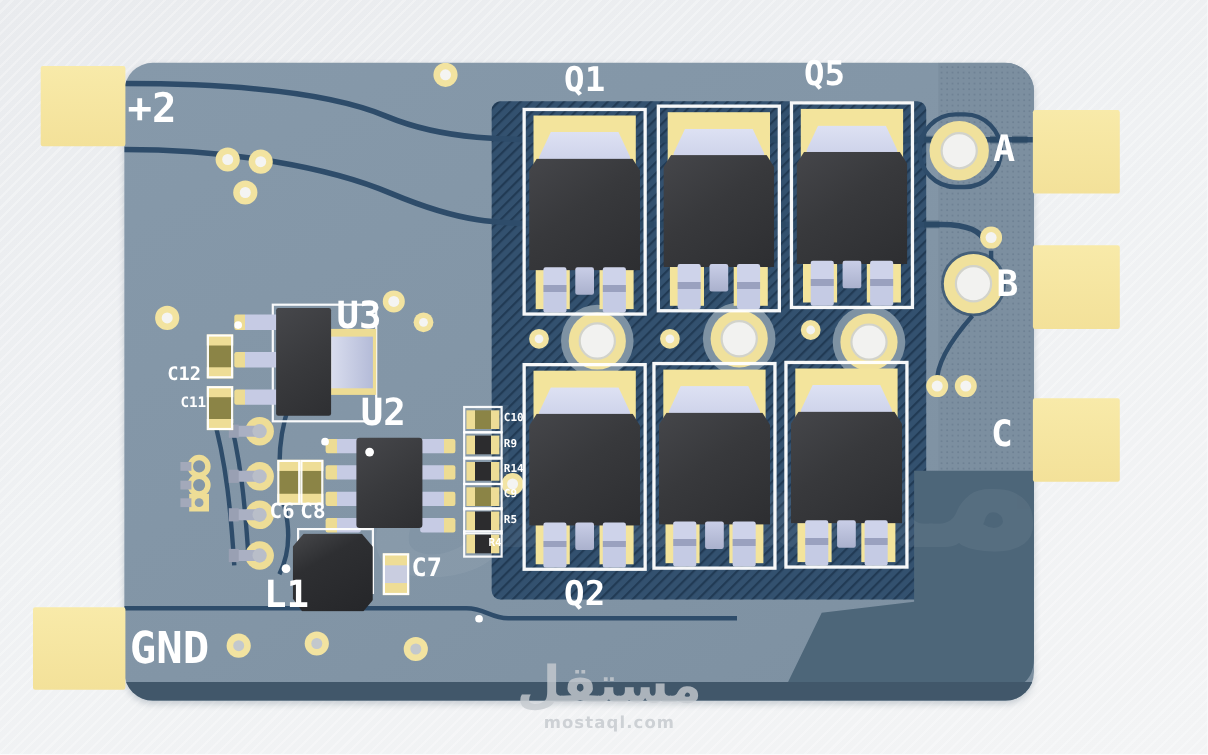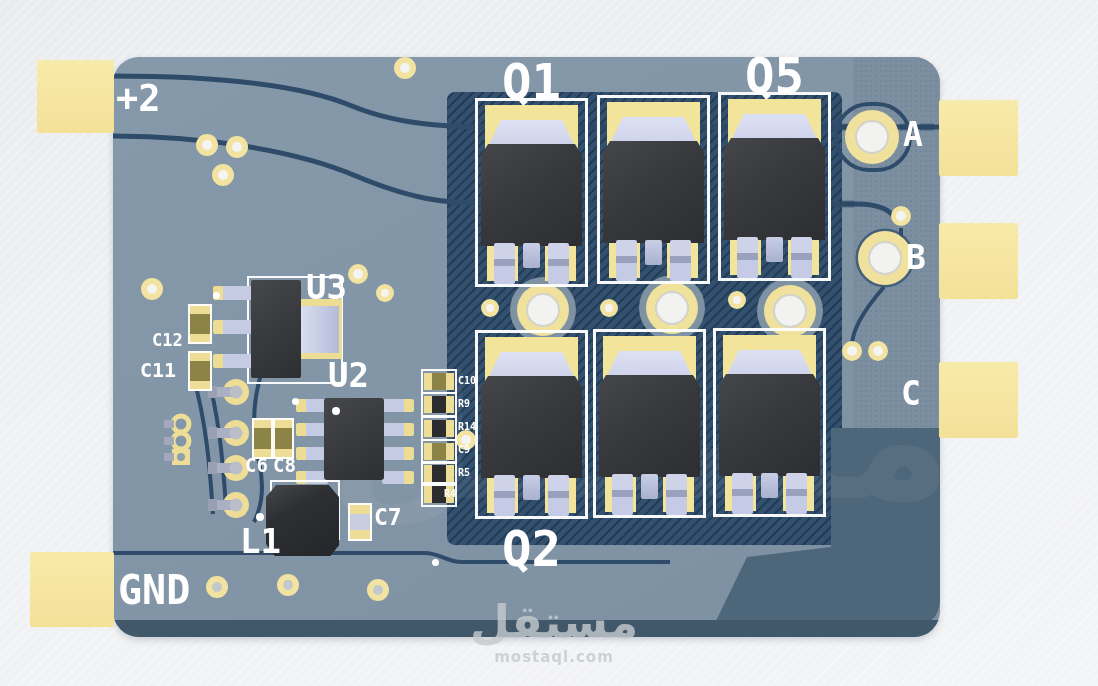--- a/index.html
+++ b/index.html
@@ -31,21 +31,21 @@
      background:linear-gradient(180deg,#dde1f3,#c2c8e3);
      clip-path:polygon(13% 0,87% 0,100% 50%,100% 100%,0 100%,0 50%);}
   .qpack .body{position:absolute;left:6px;top:46px;width:101px;height:102px;
      background:linear-gradient(145deg,#45464a 0%,#38393c 45%,#2d2e31 100%);
      clip-path:polygon(0 11%,7% 0,93% 0,100% 11%,100% 100%,0 100%);}
   .qpack .leadL,.qpack .leadR{position:absolute;top:145px;width:21px;height:41px;border-radius:2px;
      background:linear-gradient(180deg,#ced3ea 0 40%,#9aa1bf 40% 55%,#c5cbe4 55%);}
   .qpack .leadL{left:19px;} .qpack .leadR{left:73px;}
   .qpack .leadC{position:absolute;left:48px;top:145px;width:17px;height:25px;border-radius:2px;
      background:linear-gradient(180deg,#c9cee7,#aab1cd);}
-  .qlabel{width:113px;font-size:49px;}
+  .qlabel{width:113px;font-size:31px;}
   
   .ic{background:linear-gradient(145deg,#46474b 0%,#393a3d 50%,#2e2f32 100%);border-radius:3px;}
   .lead-l{background:linear-gradient(90deg,#eddc94 0 10px,#c6cbe4 10px);border-radius:2px;}
   .lead-r{background:linear-gradient(270deg,#eddc94 0 10px,#c6cbe4 10px);border-radius:2px;}
   .cap-v-olive{background:linear-gradient(180deg,#eedd96 0 8px,#8b8446 8px calc(100% - 8px),#eedd96 calc(100% - 8px));}
   .cap-v-gray{background:linear-gradient(180deg,#eedd96 0 9px,#c9cde0 9px calc(100% - 9px),#eedd96 calc(100% - 9px));}
   .chip-h{border:2px solid rgba(255,255,255,.95);width:32px;height:21px;}
   .chip-h .inner{position:absolute;left:1px;top:2px;right:1px;bottom:2px;}
   .chip-cap{background:linear-gradient(90deg,#eedd96 0 8px,#8b8446 8px calc(100% - 8px),#eedd96 calc(100% - 8px));}
   .chip-res{background:linear-gradient(90deg,#eedd96 0 8px,#2c2c2e 8px calc(100% - 8px),#eedd96 calc(100% - 8px));}
@@ -278,21 +278,21 @@
       <div class="padR"></div>
     <div class="mtab"></div>
       <div class="body"></div>
     <div class="leadL"></div>
       <div class="leadC"></div>
       <div class="leadR"></div>
       <div class="frame"></div>
   </div>
 
   <div class="abs silk ctr qlabel" style="left:475px;top:58px">Q1</div>
-  <div class="abs silk ctr qlabel" style="left:718px;top:52px">Q5</div>
+  <div class="abs silk ctr qlabel" style="left:693px;top:52px">Q5</div>
   <div class="abs silk ctr qlabel" style="left:475px;top:525px">Q2</div>
 
   <div class="abs wbox" style="left:247px;top:276px;width:92px;height:104px"></div>
   <div class="abs" style="left:299px;top:299px;width:43px;height:60px;background:#eddc94"></div>
   <div class="abs lead-l" style="left:213px;top:286px;width:40px;height:14px"></div>
   <div class="abs lead-l" style="left:213px;top:320px;width:40px;height:14px"></div>
   <div class="abs lead-l" style="left:213px;top:354px;width:40px;height:14px"></div>
   <div class="abs" style="left:301px;top:306px;width:38px;height:47px;background:linear-gradient(90deg,#d9ddee,#b4bbd8)"></div>
   <div class="abs ic" style="left:251px;top:280px;width:50px;height:98px;border-radius:2px"></div>
   <div class="abs silk" style="left:306px;top:270px;font-size:34px">U3</div>
@@ -330,21 +330,21 @@
   <div class="abs tinylbl" style="left:458px;top:375px">C10</div>
   <div class="abs tinylbl" style="left:458px;top:398px">R9</div>
   <div class="abs tinylbl" style="left:458px;top:421px">R14</div>
   <div class="abs tinylbl" style="left:458px;top:444px">C9</div>
   <div class="abs tinylbl" style="left:458px;top:467px">R5</div>
   <div class="abs tinylbl" style="left:444px;top:488px">R4</div>
 
   <div class="abs wbox cap-v-olive" style="left:188px;top:304px;width:20px;height:36px"></div>
   <div class="abs wbox cap-v-olive" style="left:188px;top:351px;width:20px;height:36px"></div>
   <div class="abs silk" style="left:152px;top:332px;font-size:17px">C12</div>
-  <div class="abs silk" style="left:140px;top:360px;font-size:20px">C11</div>
+  <div class="abs silk" style="left:164px;top:360px;font-size:13px">C11</div>
   <div class="abs wbox cap-v-olive" style="left:252px;top:418px;width:17px;height:37px"></div>
   <div class="abs wbox cap-v-olive" style="left:273px;top:418px;width:17px;height:37px"></div>
   <div class="abs silk" style="left:245px;top:456px;font-size:19px">C6</div>
   <div class="abs silk" style="left:273px;top:456px;font-size:19px">C8</div>
   <div class="abs wbox cap-v-gray" style="left:348px;top:503px;width:20px;height:34px"></div>
   <div class="abs silk" style="left:374px;top:506px;font-size:23px">C7</div>
 
   <div class="abs wbox" style="left:270px;top:480px;width:66px;height:56px"></div>
   <div class="abs" style="left:266px;top:485px;width:73px;height:71px;
        background:linear-gradient(150deg,#47484b 0%,#2e2f32 35%,#252629 100%);

